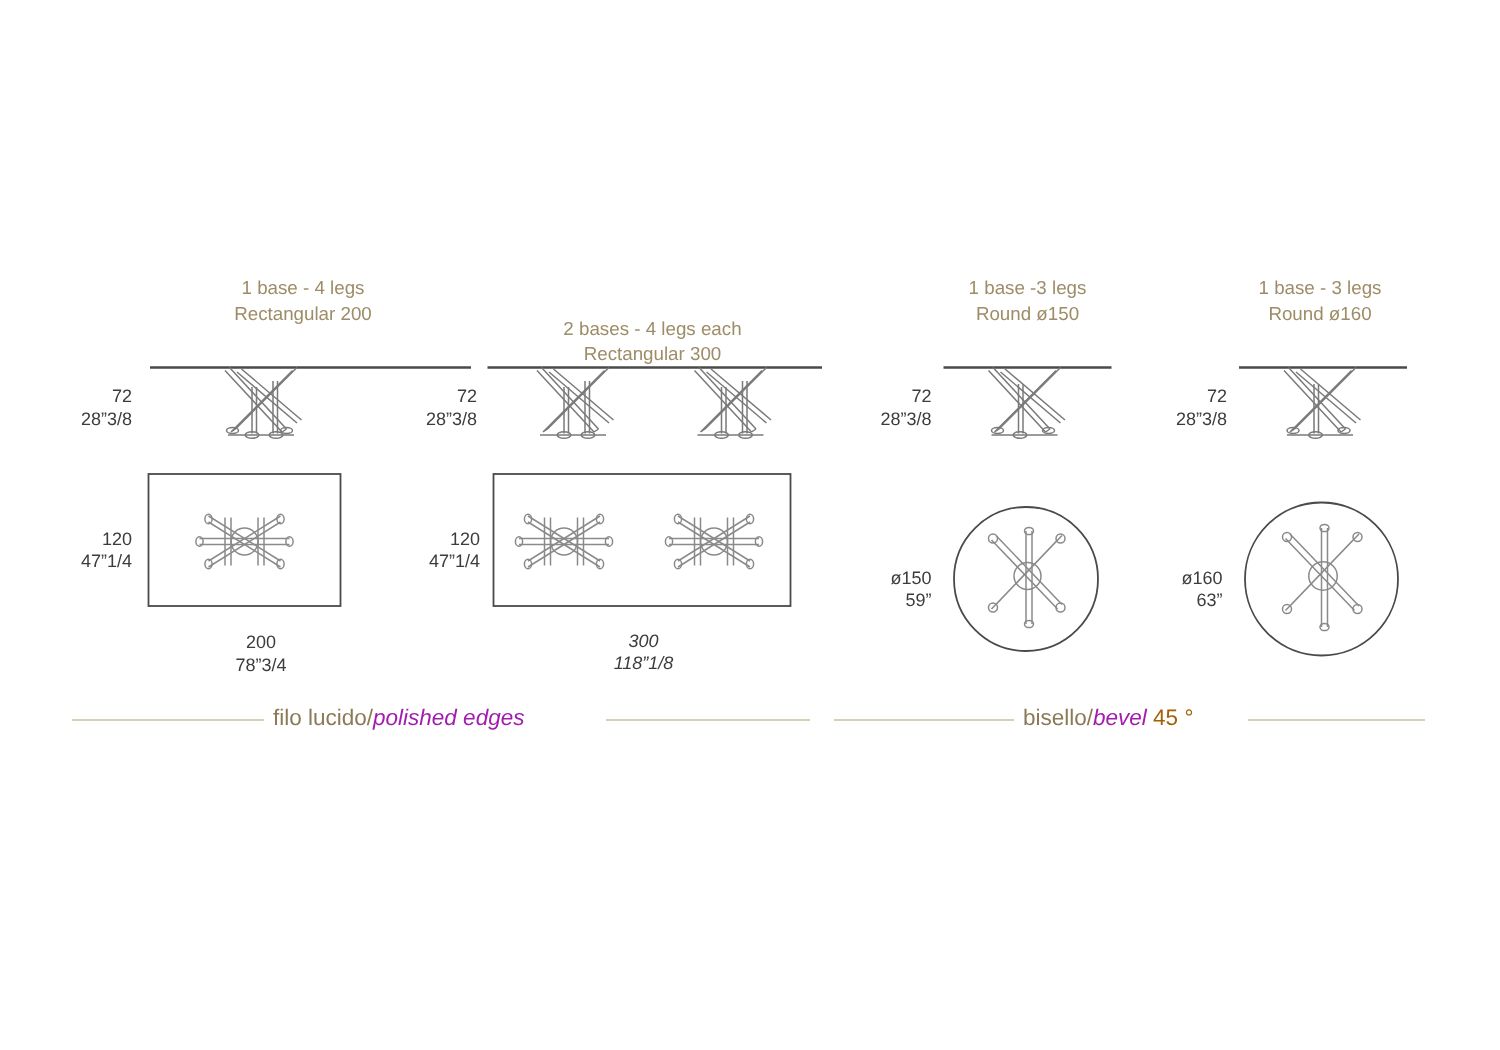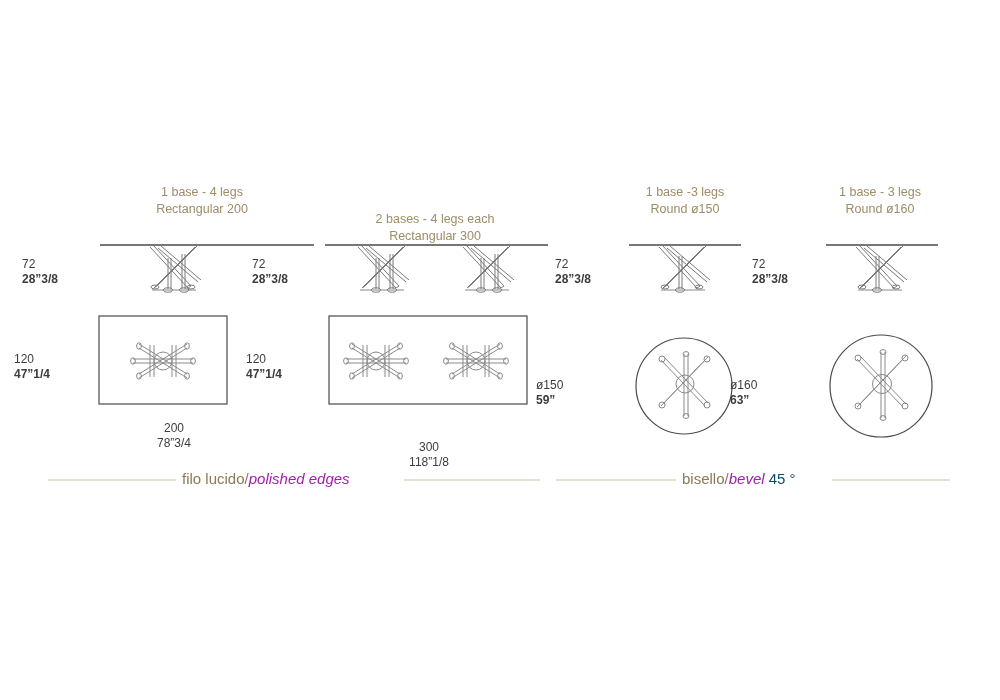--- a/index.html
+++ b/index.html
@@ -34,26 +34,27 @@
     color: #9d8c67;
     font-size: 12.5px;
     line-height: 17px;
     white-space: nowrap;
   }
   .col-title .line2 { display: block; }
 
   
   .dim {
     position: absolute;
+    text-align: right;
     font-size: 12px;
     line-height: 15px;
     color: #3c3c3c;
     white-space: nowrap;
   }
-  .dim .l2 { display: block; font-weight: bold; }
+  .dim .l2 { display: block; }
 
   .dim-center {
     position: absolute;
     text-align: center;
     font-size: 12px;
     line-height: 15px;
     color: #3c3c3c;
     white-space: nowrap;
   }
   .dim-center .l2 { display: block; }
@@ -63,21 +64,21 @@
     position: absolute;
     font-size: 15px;
     color: #8a7a57;
     white-space: nowrap;
   }
   .caption .ital {
     font-style: italic;
     color: #a21caf;
   }
   .caption .deg {
-    color: #0c4a6e;
+    color: #a16207;
   }
 
   svg { display: block; }
 </style>
 </head>
 <body>
 
 <div class="sheet">
 
   <div class="col" style="left:92px; top:184px; width:220px;">
@@ -202,21 +203,21 @@
       <ellipse cx="118" cy="46" rx="2.4" ry="3.2"></ellipse>
       <ellipse cx="178" cy="46" rx="2.4" ry="3.2"></ellipse>
     </g>
   </svg>
 
   <div class="dim" style="left:246px; top:352px; width:74px;">
     <span>120</span>
     <span class="l2">47”1/4</span>
   </div>
 
-  <div class="dim-center" style="left:369px; top:440px; width:120px;">
+  <div class="dim-center" style="left:369px; top:420px; width:120px;font-style:italic;">
     <span>300</span>
     <span class="l2">118”1/8</span>
   </div>
 
   <div class="col" style="left:600px; top:184px; width:170px;">
     <div class="col-title">
       <span>1 base -3 legs</span>
       <span class="line2">Round ø150</span>
     </div>
   </div>

